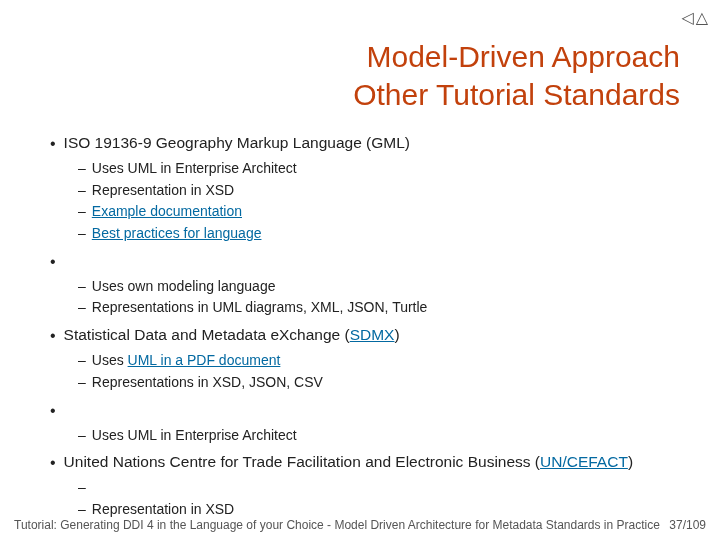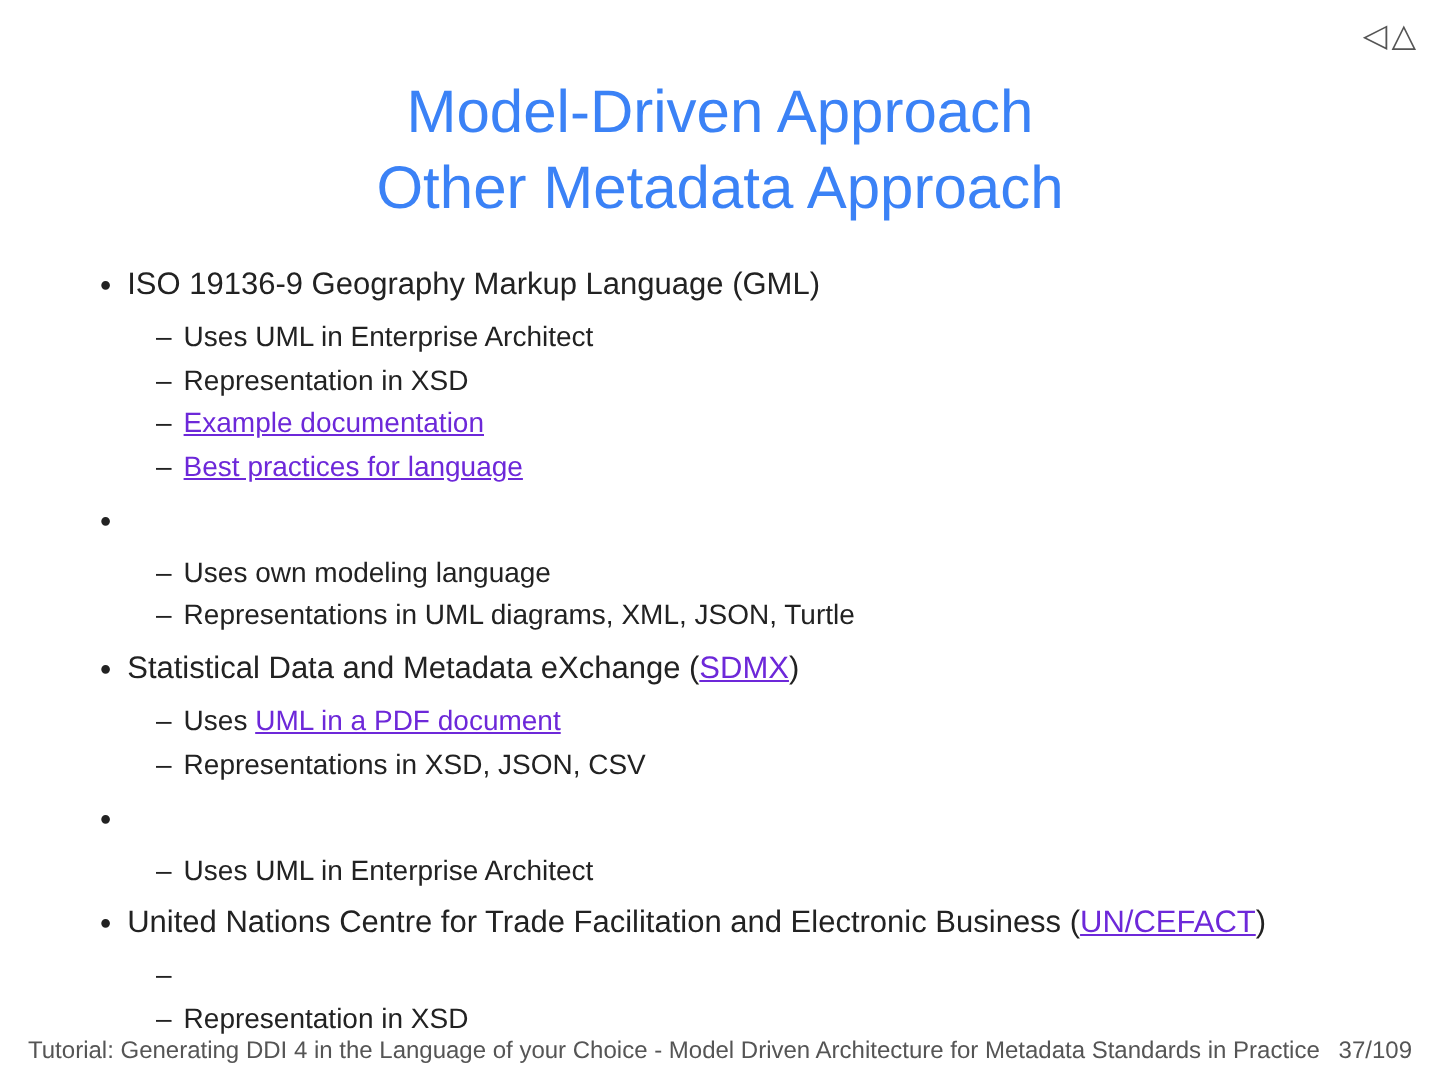--- a/index.html
+++ b/index.html
@@ -27,24 +27,24 @@
       display: flex;
       gap: 2px;
     }
     .nav-arrow {
       font-size: 16px;
       color: #555;
       cursor: pointer;
     }
 
     .title {
-      text-align: center;
+      text-align: right;
       font-size: 30px;
       font-weight: normal;
-      color: #3b82f6;
+      color: #c2410c;
       line-height: 1.25;
       margin-top: 18px;
       margin-bottom: 18px;
     }
 
     .content {
       flex: 1;
       display: flex;
       flex-direction: column;
       gap: 4px;
@@ -88,21 +88,21 @@
       color: #222;
       line-height: 1.55;
     }
 
     .dash {
       flex-shrink: 0;
       color: #222;
     }
 
     a {
-      color: #6d28d9;
+      color: #0369a1;
       text-decoration: underline;
     }
 
     .footer {
       position: absolute;
       bottom: 8px;
       left: 0;
       right: 0;
       display: flex;
       justify-content: space-between;
@@ -116,21 +116,21 @@
 
 <div class="slide">
 
   <div class="nav-arrows">
     <span class="nav-arrow">◁</span>
     <span class="nav-arrow">△</span>
   </div>
 
   <div class="title">
     <span>Model-Driven Approach</span><br>
-    <span>Other Metadata Approach</span>
+    <span>Other Tutorial Standards</span>
   </div>
 
   <div class="content">
 
     <div>
       <div class="bullet-item">
         <span class="bullet-dot">•</span>
         <span class="bullet-text">ISO 19136-9 Geography Markup Language (GML)</span>
       </div>
       <div class="sub-list">

